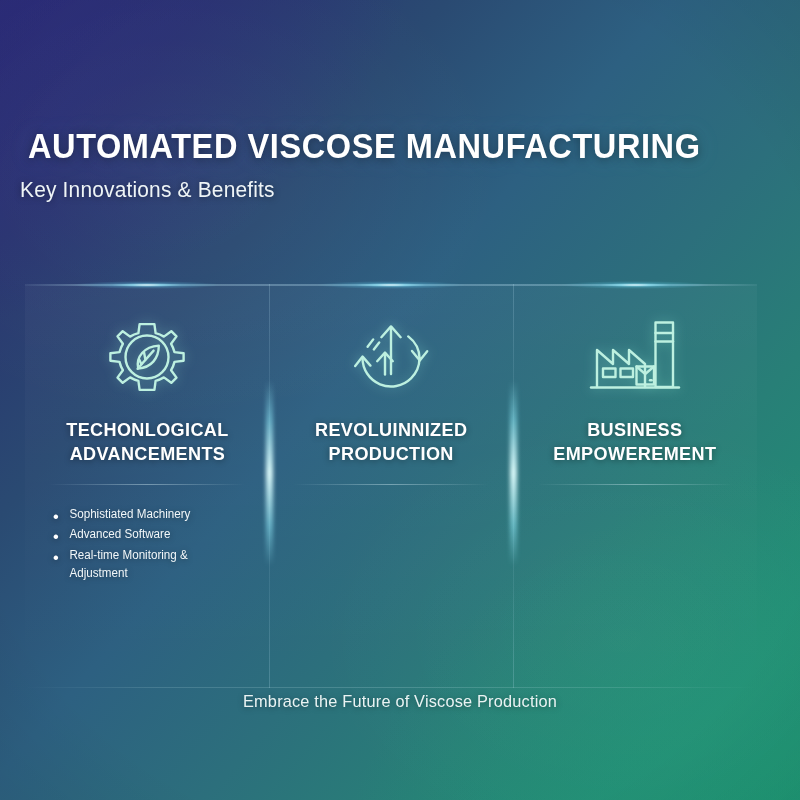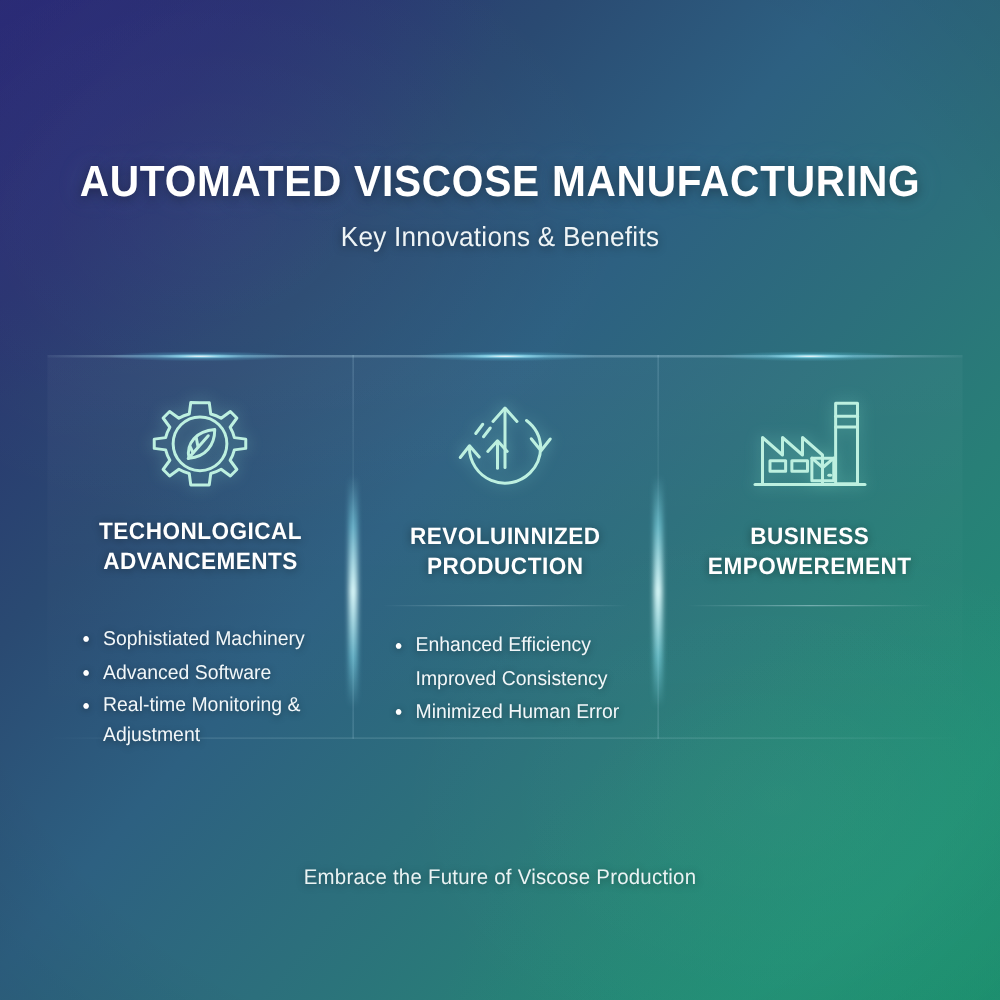--- a/index.html
+++ b/index.html
@@ -35,21 +35,21 @@
   .grain {
     position:absolute; inset:0;
     background:
       radial-gradient(60% 45% at 22% 22%, rgba(255,255,255,0.035), rgba(255,255,255,0) 70%),
       radial-gradient(55% 40% at 78% 80%, rgba(255,255,255,0.03), rgba(255,255,255,0) 72%),
       radial-gradient(100% 100% at 50% 50%, rgba(0,0,0,0) 55%, rgba(0,0,0,0.16) 100%);
     pointer-events:none;
   }
 
   
-  .header { position:absolute; top:0; left:0; right:0; text-align:center; }
+  .header { position:absolute; top:0; left:0; right:0; }
 
   .title {
     margin-top:126px;
     font-size:35px;
     font-weight:bold;
     letter-spacing:0.6px;
     color:#ffffff;
     font-family:"Liberation Sans Narrow","Liberation Sans", sans-serif;
     transform:scaleX(0.93);
     text-shadow:0 1px 10px rgba(0,0,0,0.42), 0 0 26px rgba(150,210,255,0.18);
@@ -61,22 +61,22 @@
     font-weight:normal;
     color:#eef4f6;
     letter-spacing:0.2px;
     transform:scaleX(0.95);
     text-shadow:0 1px 8px rgba(0,0,0,0.40);
   }
 
   
   .panel {
     position:absolute;
-    left:38px; top:284px;
-    width:732px; height:307px;
+    left:25px; top:284px;
+    width:732px; height:404px;
   }
 
   
   .col-bg {
     position:absolute; top:0; bottom:0;
     background:linear-gradient(180deg, rgba(255,255,255,0.030), rgba(255,255,255,0.012) 55%, rgba(255,255,255,0.0));
     pointer-events:none;
   }
   .col-bg.c1 { left:0;     width:244px; }
   .col-bg.c2 { left:244px; width:244px; }
@@ -172,21 +172,21 @@
     background:linear-gradient(90deg,
         rgba(215,240,248,0.0) 0%,
         rgba(215,240,248,0.42) 50%,
         rgba(215,240,248,0.0) 100%);
   }
 
   .bullets {
     margin-top:20px;
     width:100%;
     list-style:none;
-    font-size:16px;
+    font-size:12px;
     line-height:1.52;
     color:#f2f7f9;
     text-shadow:0 1px 6px rgba(0,0,0,0.38);
   }
   .bullets li {
     position:relative;
     padding-left:19px;
     margin-bottom:2px;
     transform:scaleX(0.97);
     transform-origin:left center;
@@ -285,25 +285,20 @@
             <path d="M46 62.0 L46 15.6"></path>
             <path d="M36.4 25.2 L46 14.4 L55.6 25.2"></path>
 
             <path d="M40.0 62.6 L40.0 41.6"></path>
             <path d="M32.2 49.2 L40.0 40.6 L47.8 49.2"></path>
           </svg>
         </div>
         <div class="col-title">REVOLUINNIZED
 PRODUCTION</div>
         <div class="col-rule"></div>
-        <ul class="bullets">
-          <li class="dot">Enhanced Efficiency</li>
-          <li>Improved Consistency</li>
-          <li class="dot">Minimized Human Error</li>
-        </ul>
       </div>
 
       <div class="col c3">
         <div class="icon-wrap">
           <svg width="100" height="92" viewBox="0 0 100 92" fill="none" stroke="#bdf0e0" stroke-width="2.4" stroke-linecap="round" stroke-linejoin="round">
 
             <path d="M70.5 10.5 L88.0 10.5 L88.0 75.0 L70.5 75.0 Z"></path>
             <path d="M70.5 21.0 L88.0 21.0"></path>
             <path d="M70.5 29.5 L88.0 29.5"></path>
 

